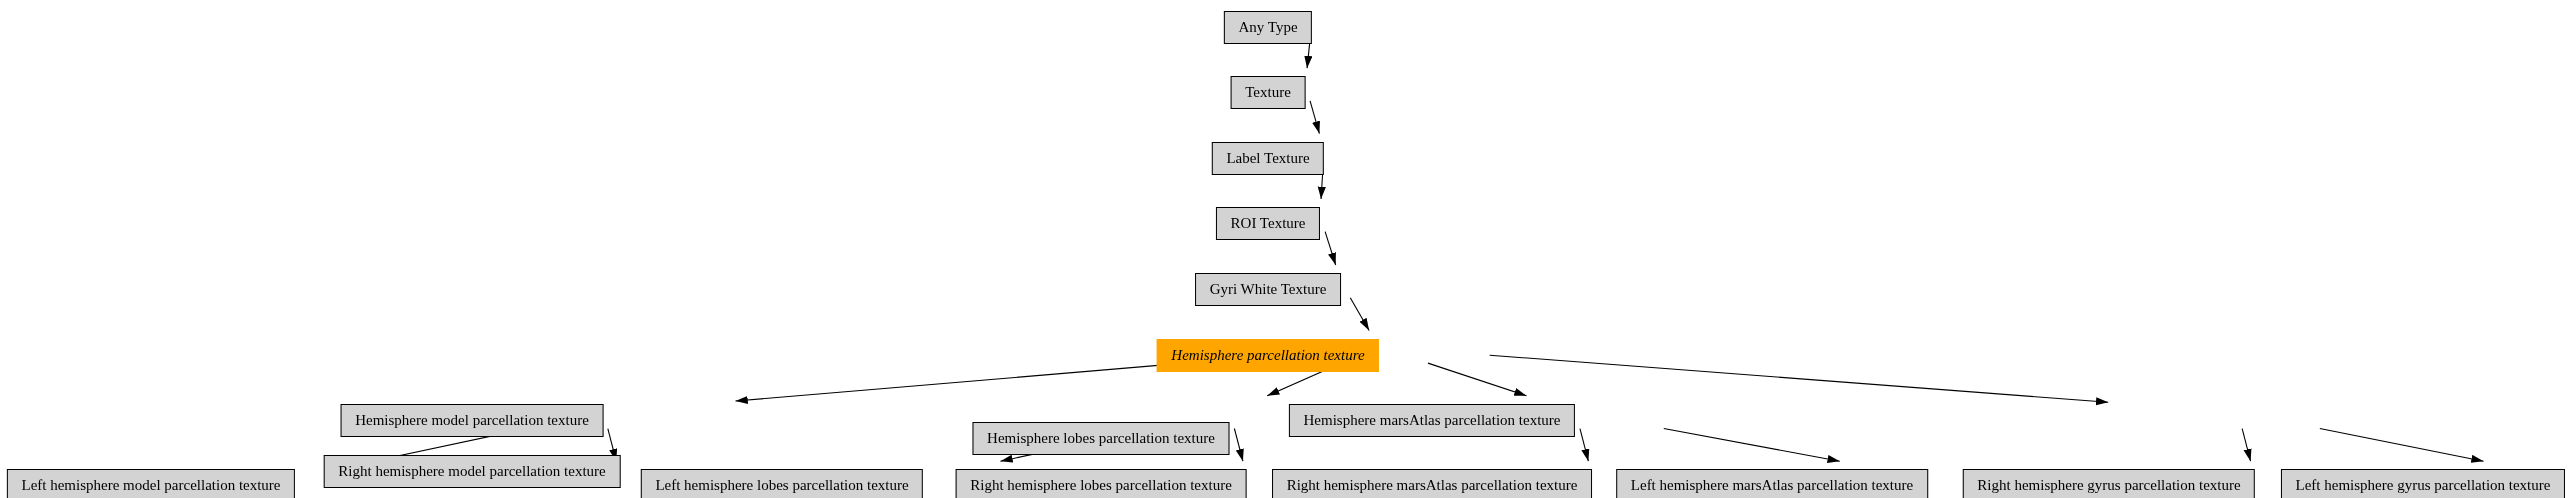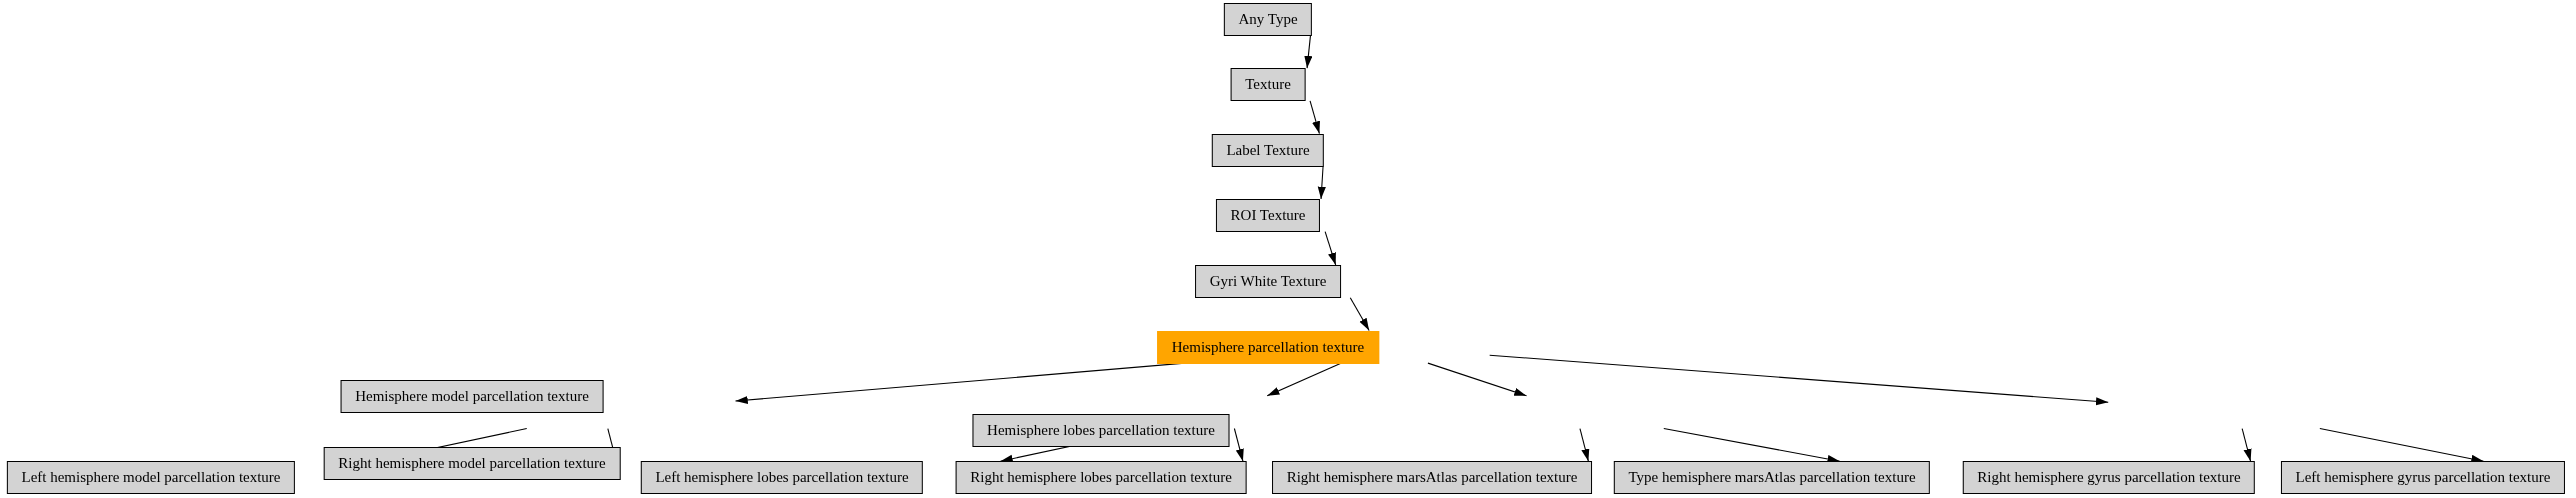--- a/index.html
+++ b/index.html
@@ -28,24 +28,26 @@
     height: 33px;
     box-sizing: border-box;
     background: var(--node-fill, #d3d3d3);
     border: 1.4px solid var(--node-border, #000);
     color: var(--text-color, #000);
     display: flex; align-items: center; justify-content: flex-start;
     padding: 0 13.6px;
     white-space: nowrap;
     font-size: 15px;
     cursor: pointer;
+    margin-top: 8px;
   }
   .node.highlight {
     background: var(--highlight-fill, #ffa500);
     border-color: var(--highlight-fill, #ffa500);
+    font-style: italic;
   }
 </style>
 </head>
 <body>
 
 <div class="diagram">
 
   <svg id="edges" xmlns="http://www.w3.org/2000/svg" viewBox="0 0 3780 731" width="2576" height="498">
     <defs>
       <marker id="arrowhead" markerUnits="userSpaceOnUse" markerWidth="20" markerHeight="14" refX="18" refY="6" orient="auto">
@@ -83,44 +85,47 @@
   <div class="node" style="--cx:1268px; top:199px">
     <span>ROI Texture</span>
   </div>
   <div class="node" style="--cx:1268px; top:265px">
     <span>Gyri White Texture</span>
   </div>
   <div class="node highlight" style="--cx:1268px; top:331px">
     <span>Hemisphere parcellation texture</span>
   </div>
 
-  <div class="node" style="--cx:472px; top:380px">
+  <div class="node" style="--cx:472px; top:396px">
     <span>Hemisphere model parcellation texture</span>
   </div>
   <div class="node" style="--cx:1101px; top:414px">
     <span>Hemisphere lobes parcellation texture</span>
+  </div>
+  <div class="node" style="--cx:1432px; top:396px">
+    <span>Hemisphere marsAtlas parcellation texture</span>
   </div>
 
   <div class="node" style="--cx:151px; top:461px">
     <span>Left hemisphere model parcellation texture</span>
   </div>
   <div class="node" style="--cx:472px; top:447px">
     <span>Right hemisphere model parcellation texture</span>
   </div>
   <div class="node" style="--cx:782px; top:461px">
     <span>Left hemisphere lobes parcellation texture</span>
   </div>
   <div class="node" style="--cx:1432px; top:461px">
     <span>Right hemisphere marsAtlas parcellation texture</span>
   </div>
   <div class="node" style="--cx:1101px; top:461px">
     <span>Right hemisphere lobes parcellation texture</span>
   </div>
   <div class="node" style="--cx:1772px; top:461px">
-    <span>Type hemisphere marsAtlas parcellation texture</span>
+    <span>Left hemisphere marsAtlas parcellation texture</span>
   </div>
   <div class="node" style="--cx:2109px; top:461px">
     <span>Right hemisphere gyrus parcellation texture</span>
   </div>
   <div class="node" style="--cx:2423px; top:461px">
     <span>Left hemisphere gyrus parcellation texture</span>
   </div>
 
 </div>
 

